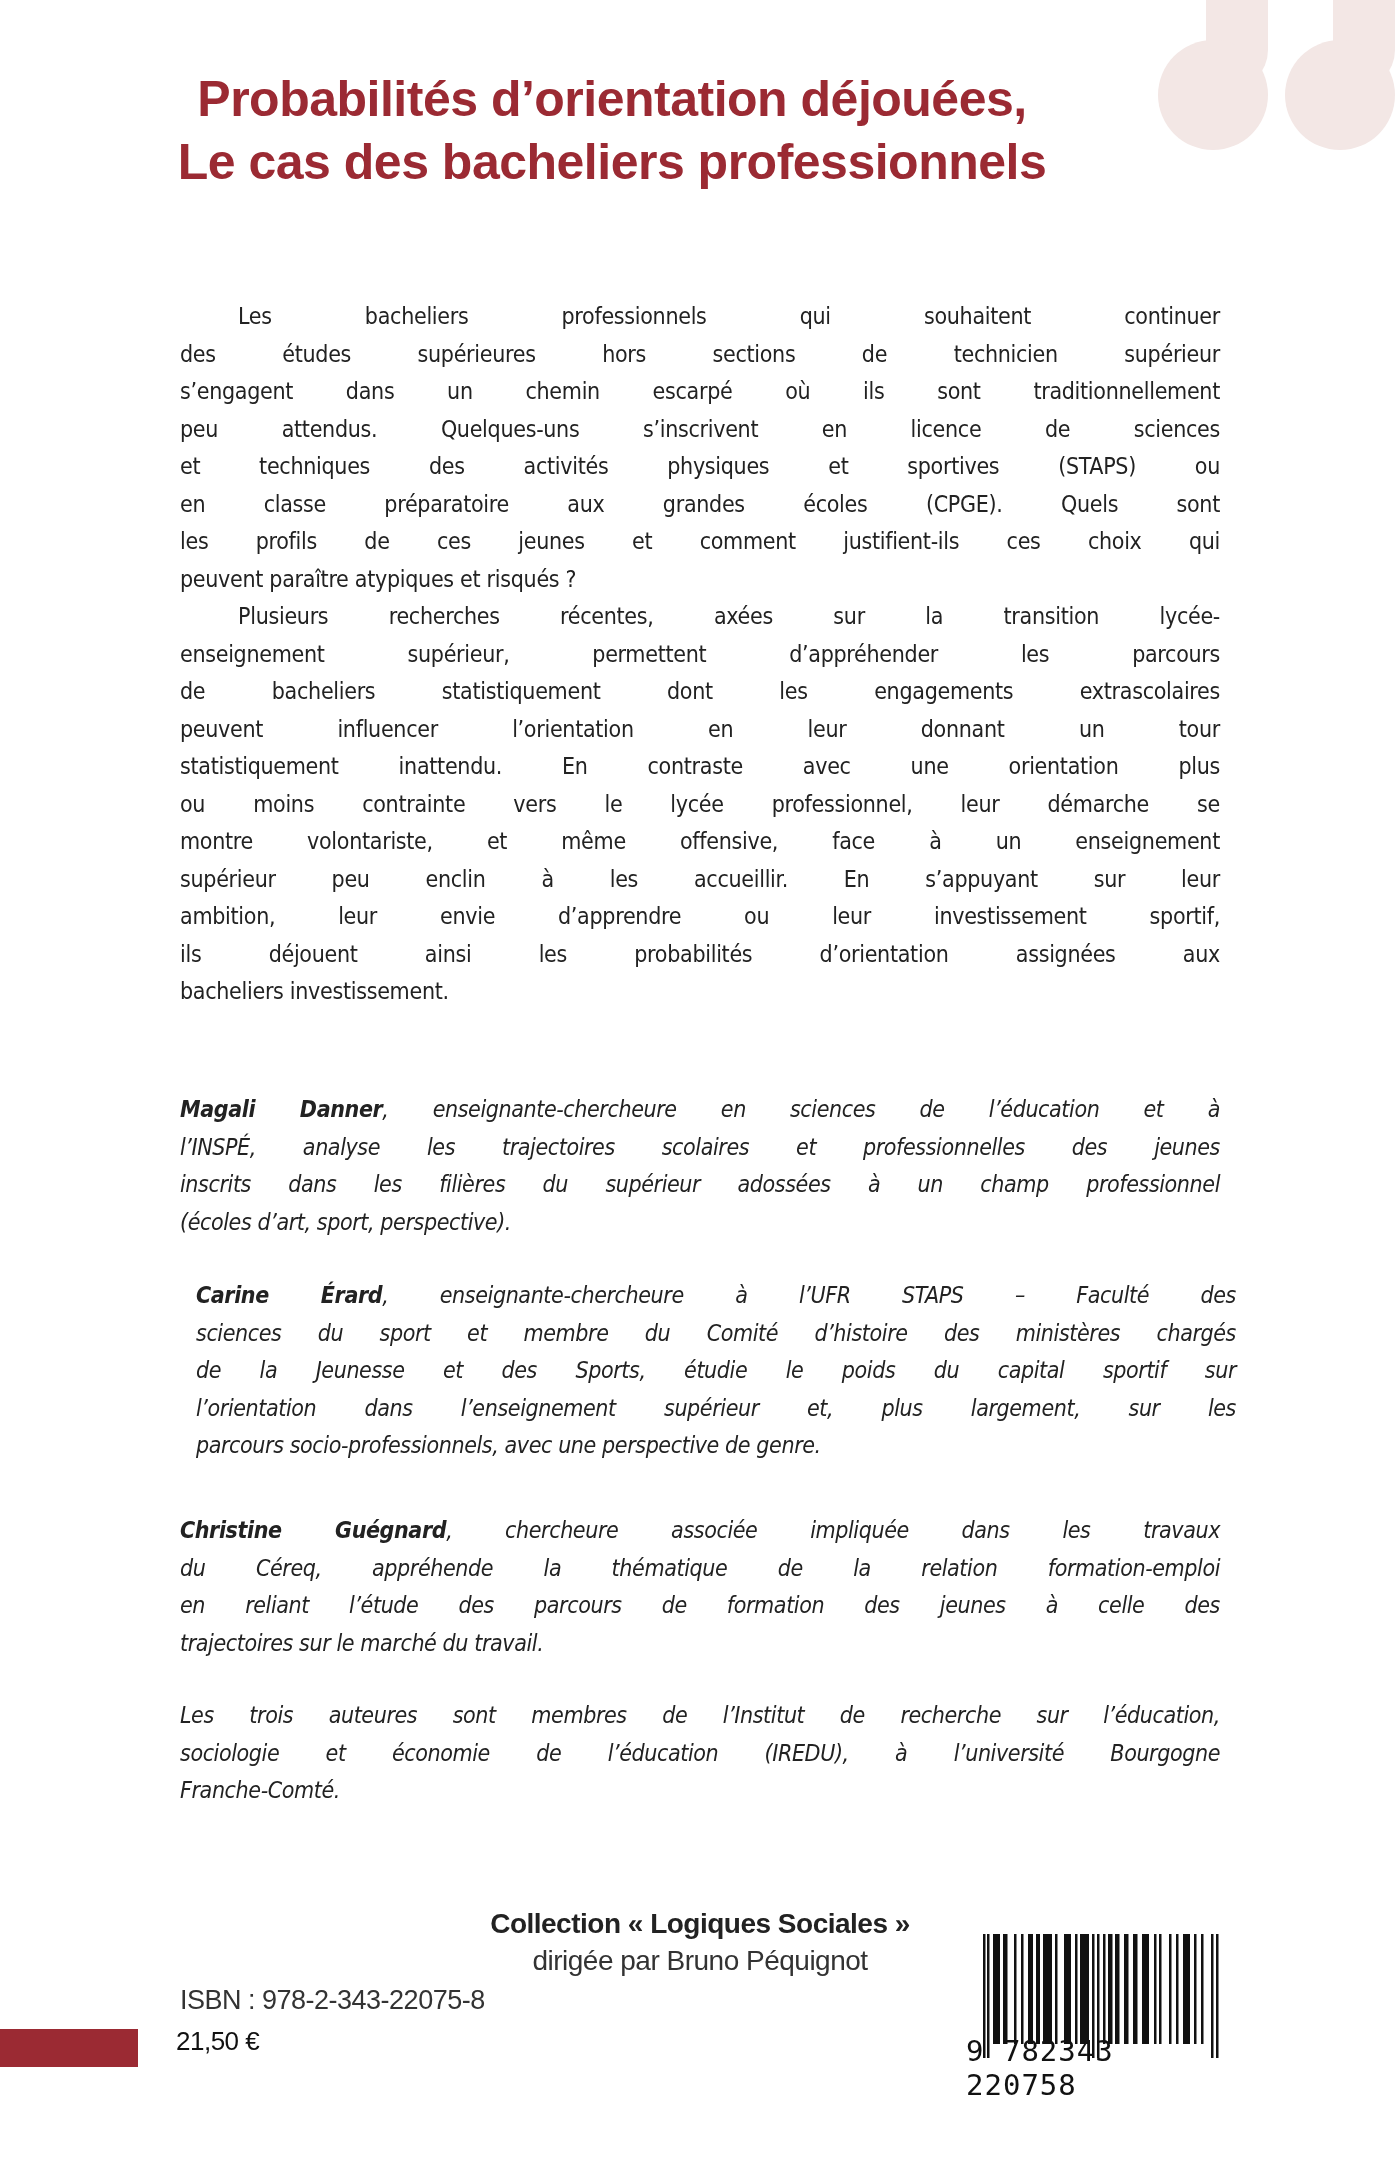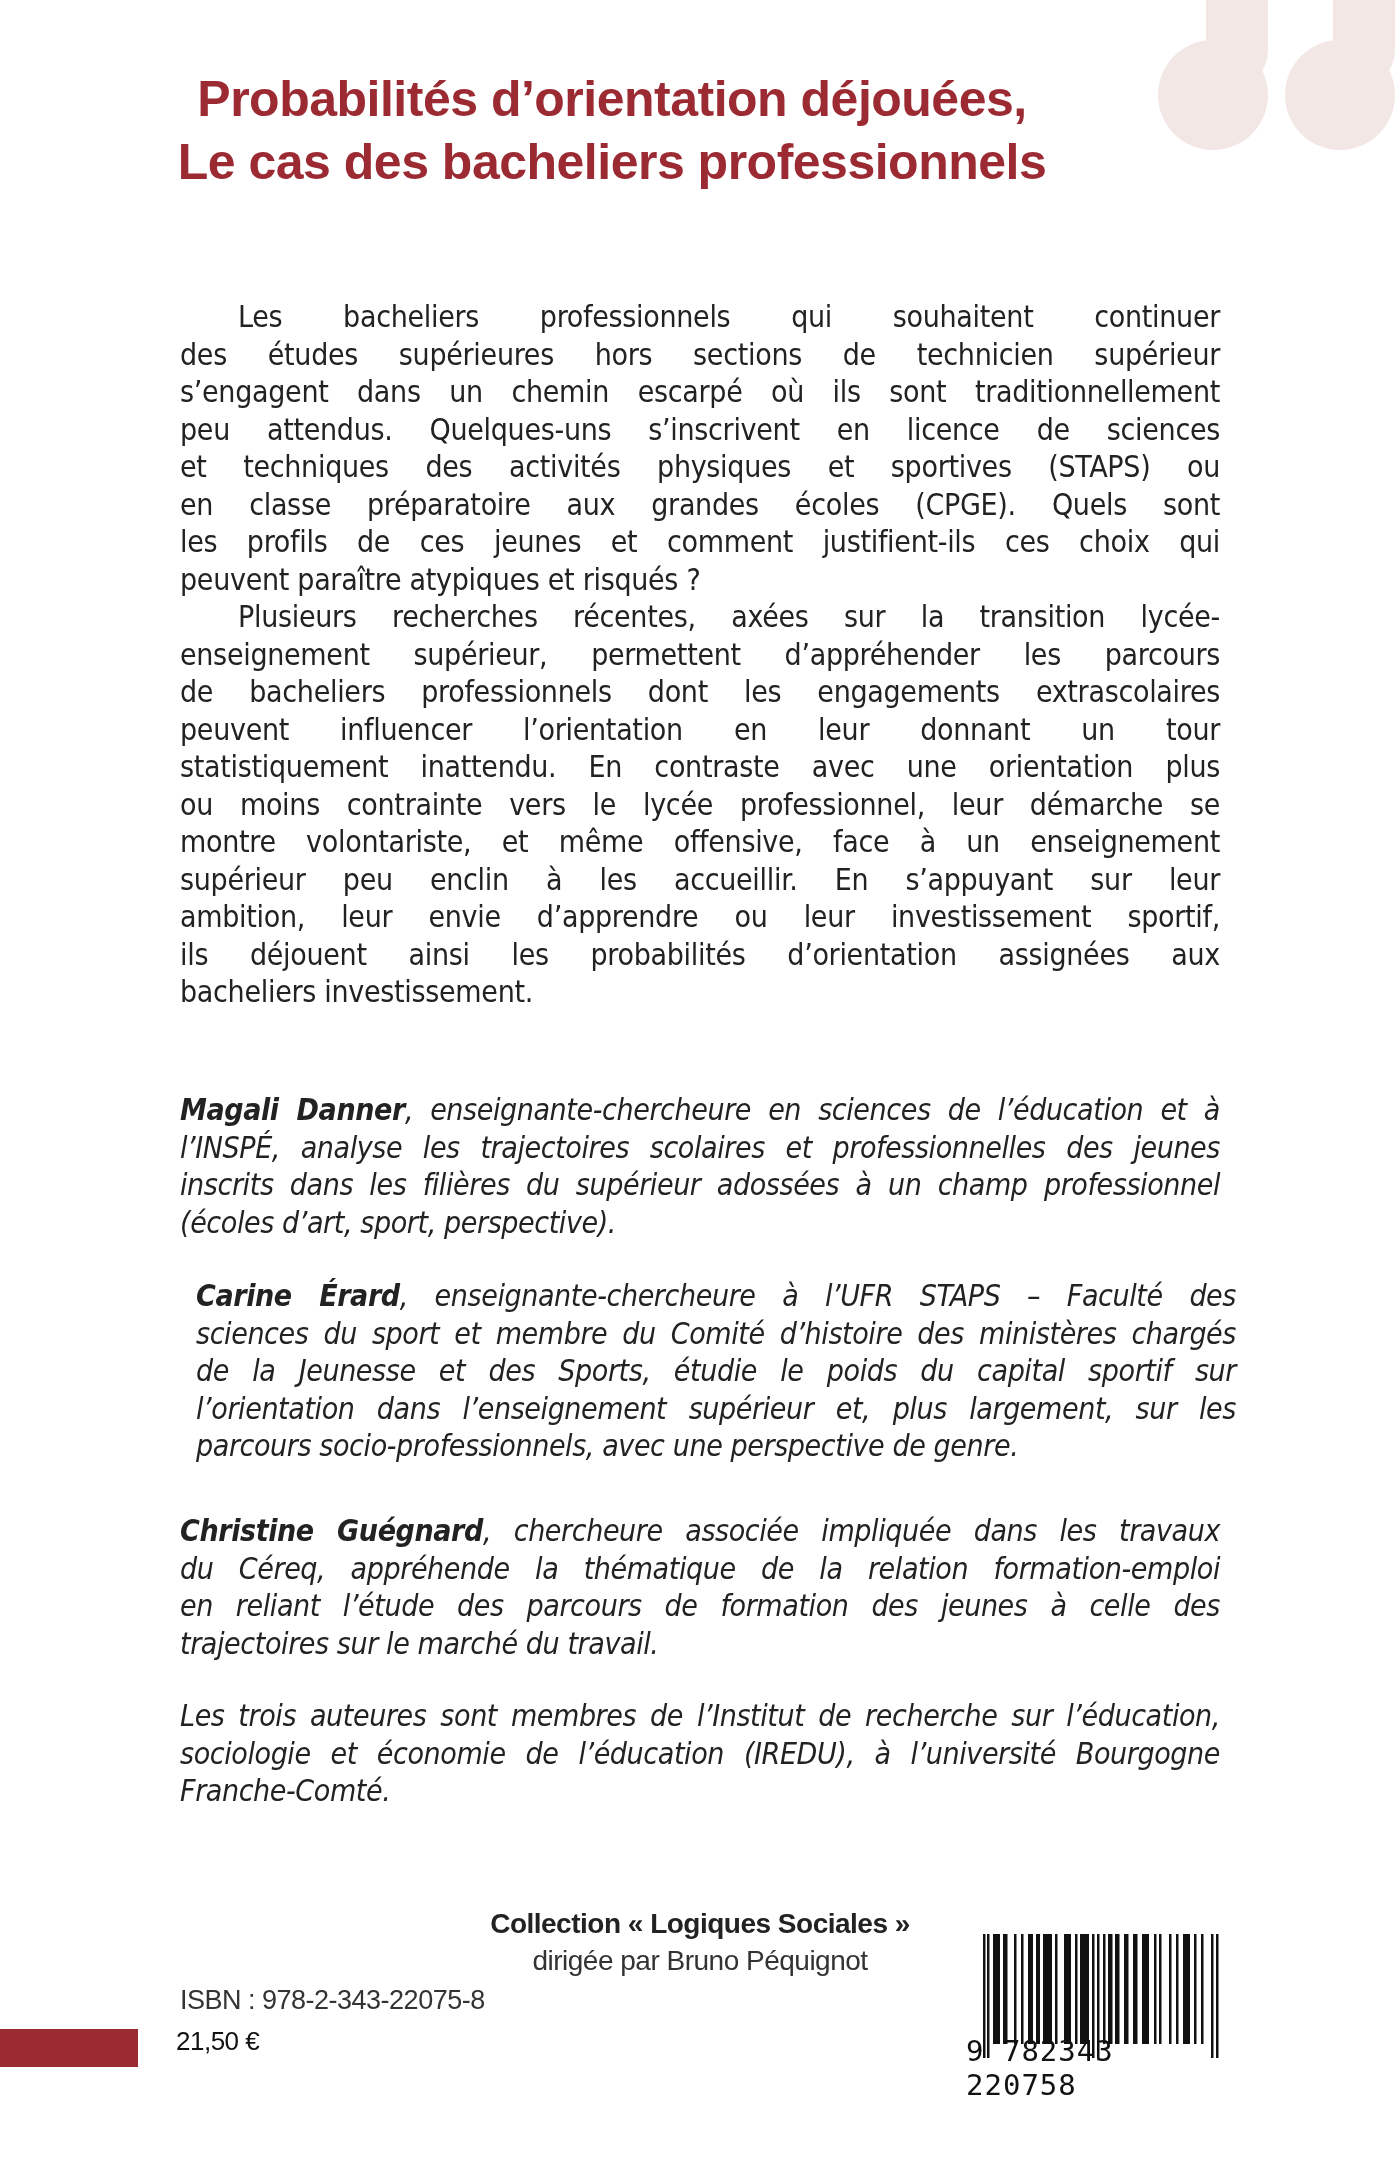--- a/index.html
+++ b/index.html
@@ -3,21 +3,21 @@
 <meta charset="utf-8">
 <style>
   html, body { margin: 0; padding: 0; background: #ffffff; }
   body { width: 1400px; height: 2168px; position: relative; overflow: hidden; font-family: "Liberation Sans", "DejaVu Sans", sans-serif; color: #222222; }
   .quote { position: absolute; top: -10px; width: 110px; height: 160px; }
   .quote .ball { position: absolute; left: 0; bottom: 0; width: 110px; height: 110px; border-radius: 50%; background: #f3e7e5; }
   .quote .tail { position: absolute; left: 48px; top: 0; width: 62px; height: 100px; background: #f3e7e5; border-radius: 0 0 40px 0; }
   .title { position: absolute; left: 0; width: 1224px; text-align: center; font-weight: bold; color: #9b2a33; font-size: 50px; line-height: 63px; letter-spacing: -0.5px; }
   .t-line { display: block; height: 63px; white-space: nowrap; }
   .col { position: absolute; left: 180px; width: 1040px; }
-  .line { display: block; height: 37.5px; line-height: 37.5px; white-space: nowrap; text-align: justify; text-align-last: justify; font-size: 30px; font-family: "DejaVu Sans Condensed", "Liberation Sans Narrow", "Liberation Sans", sans-serif; color: #222; }
+  .line { display: block; height: 37.5px; line-height: 37.5px; white-space: nowrap; text-align: justify; text-align-last: justify; font-size: 23px; font-family: "DejaVu Sans Condensed", "Liberation Sans Narrow", "Liberation Sans", sans-serif; color: #222; }
   .line.last { text-align-last: left; }
   .line.indent { padding-left: 58px; }
   .body-text .line { font-stretch: condensed; letter-spacing: -0.3px; }
   .bio .line { font-style: italic; letter-spacing: -0.4px; }
   .bio b { font-style: italic; font-weight: bold; }
   .collection { position: absolute; left: 440px; width: 520px; text-align: center; }
   .collection .c1 { font-weight: bold; font-size: 28px; line-height: 37px; color: #222; letter-spacing: -0.5px; }
   .collection .c2 { font-size: 28px; line-height: 37px; color: #333; letter-spacing: -0.5px; }
   .isbn { position: absolute; left: 180px; top: 1985px; font-size: 27px; color: #333; letter-spacing: -0.5px; }
   .price { position: absolute; left: 176px; top: 2026px; font-size: 26px; color: #111; font-family: "Liberation Sans", sans-serif; letter-spacing: -0.5px; }
@@ -52,21 +52,21 @@
   <span class="line">peu attendus. Quelques-uns s’inscrivent en licence de sciences</span>
   <span class="line">et techniques des activités physiques et sportives (STAPS) ou</span>
   <span class="line">en classe préparatoire aux grandes écoles (CPGE). Quels sont</span>
   <span class="line">les profils de ces jeunes et comment justifient-ils ces choix qui</span>
   <span class="line last">peuvent paraître atypiques et risqués ?</span>
 </div>
 
 <div class="col body-text" style="top:598px;">
   <span class="line indent">Plusieurs recherches récentes, axées sur la transition lycée-</span>
   <span class="line">enseignement supérieur, permettent d’appréhender les parcours</span>
-  <span class="line">de bacheliers professionnels dont les engagements extrascolaires</span>
+  <span class="line">de bacheliers statistiquement dont les engagements extrascolaires</span>
   <span class="line">peuvent influencer l’orientation en leur donnant un tour</span>
   <span class="line">statistiquement inattendu. En contraste avec une orientation plus</span>
   <span class="line">ou moins contrainte vers le lycée professionnel, leur démarche se</span>
   <span class="line">montre volontariste, et même offensive, face à un enseignement</span>
   <span class="line">supérieur peu enclin à les accueillir. En s’appuyant sur leur</span>
   <span class="line">ambition, leur envie d’apprendre ou leur investissement sportif,</span>
   <span class="line">ils déjouent ainsi les probabilités d’orientation assignées aux</span>
   <span class="line last">bacheliers investissement.</span>
 </div>
 

